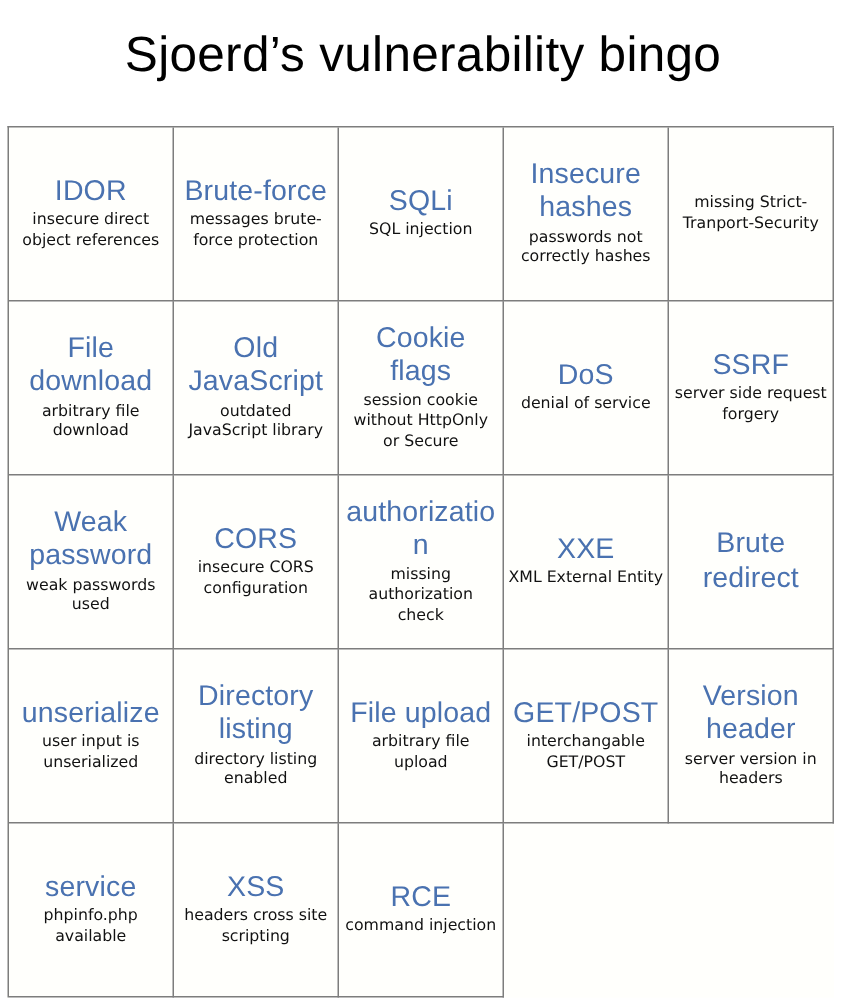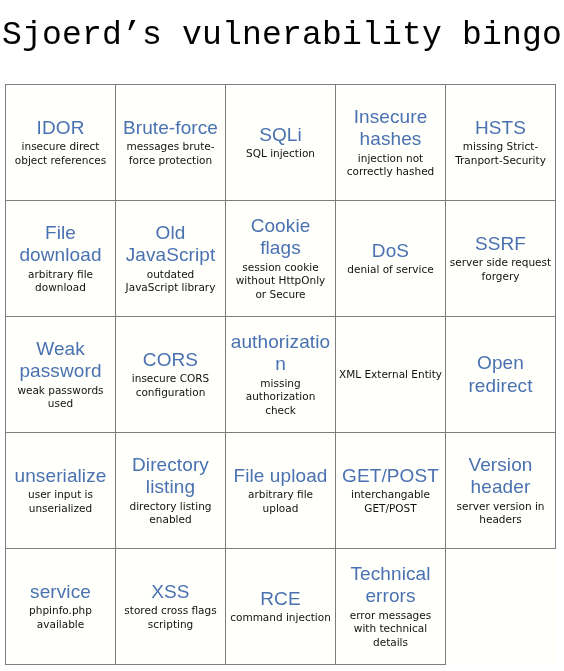--- a/index.html
+++ b/index.html
@@ -21,21 +21,21 @@
     height: 671px;
     box-sizing: border-box;
   }
 
   .card-title {
     position: absolute;
     left: 0;
     top: 16px;
     width: 564px;
     text-align: center;
-    font-family: Liberation Mono, monospace;
+    font-family: Liberation Sans, sans-serif;
     font-size: 33px;
     font-weight: 400;
     color: #000000;
     letter-spacing: 0.2px;
     line-height: 40px;
     white-space: nowrap;
   }
 
   .bingo-grid {
     position: absolute;
@@ -106,24 +106,23 @@
       <div class="bingo-cell">
         <span class="cell-term">Brute-force</span>
         <span class="cell-desc">messages brute-force protection</span>
       </div>
       <div class="bingo-cell">
         <span class="cell-term">SQLi</span>
         <span class="cell-desc">SQL injection</span>
       </div>
       <div class="bingo-cell">
         <span class="cell-term">Insecure hashes</span>
-        <span class="cell-desc">injection not correctly hashed</span>
+        <span class="cell-desc">passwords not correctly hashes</span>
       </div>
       <div class="bingo-cell">
-        <span class="cell-term">HSTS</span>
         <span class="cell-desc">missing Strict-Tranport-Security</span>
       </div>
       <div class="bingo-cell">
         <span class="cell-term">File download</span>
         <span class="cell-desc">arbitrary file download</span>
       </div>
       <div class="bingo-cell">
         <span class="cell-term">Old JavaScript</span>
         <span class="cell-desc">outdated JavaScript library</span>
       </div>
@@ -145,24 +144,25 @@
       </div>
       <div class="bingo-cell">
         <span class="cell-term">CORS</span>
         <span class="cell-desc">insecure CORS configuration</span>
       </div>
       <div class="bingo-cell">
         <span class="cell-term">authorization</span>
         <span class="cell-desc">missing authorization check</span>
       </div>
       <div class="bingo-cell">
+        <span class="cell-term">XXE</span>
         <span class="cell-desc">XML External Entity</span>
       </div>
       <div class="bingo-cell">
-        <span class="cell-term">Open redirect</span>
+        <span class="cell-term">Brute redirect</span>
       </div>
       <div class="bingo-cell">
         <span class="cell-term">unserialize</span>
         <span class="cell-desc">user input is unserialized</span>
       </div>
       <div class="bingo-cell">
         <span class="cell-term">Directory listing</span>
         <span class="cell-desc">directory listing enabled</span>
       </div>
       <div class="bingo-cell">
@@ -176,25 +176,21 @@
       <div class="bingo-cell">
         <span class="cell-term">Version header</span>
         <span class="cell-desc">server version in headers</span>
       </div>
       <div class="bingo-cell">
         <span class="cell-term">service</span>
         <span class="cell-desc">phpinfo.php available</span>
       </div>
       <div class="bingo-cell">
         <span class="cell-term">XSS</span>
-        <span class="cell-desc">stored cross flags scripting</span>
+        <span class="cell-desc">headers cross site scripting</span>
       </div>
       <div class="bingo-cell">
         <span class="cell-term">RCE</span>
         <span class="cell-desc">command injection</span>
-      </div>
-      <div class="bingo-cell">
-        <span class="cell-term">Technical errors</span>
-        <span class="cell-desc">error messages with technical details</span>
       </div>
     </div>
 
 </div>
 
 </body></html>

